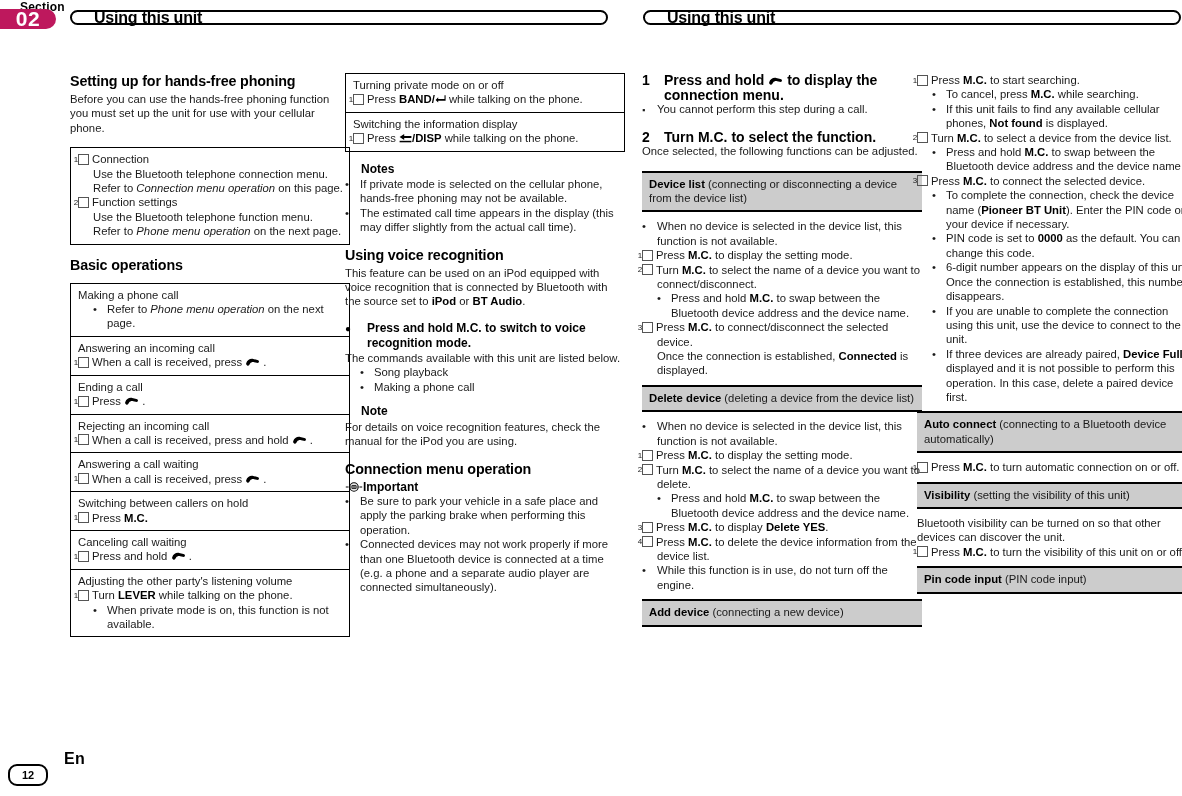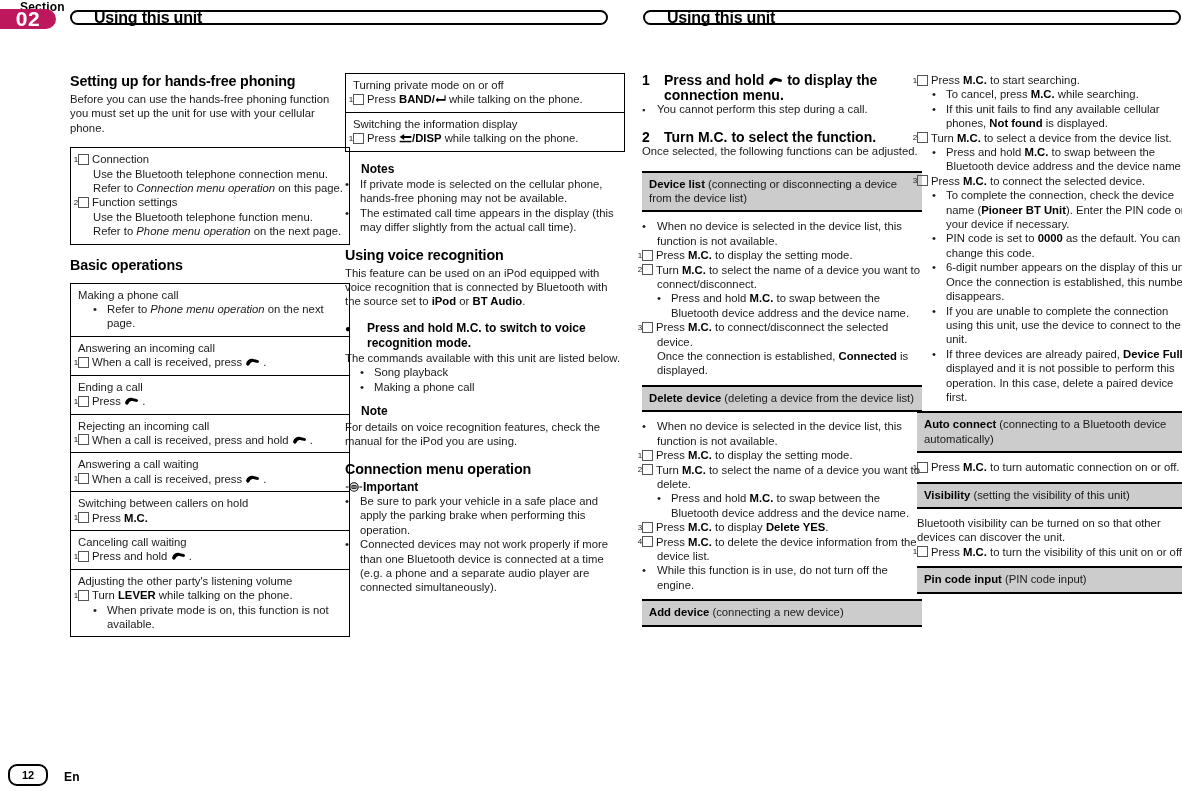--- a/index.html
+++ b/index.html
@@ -132,22 +132,22 @@
   svg{display:block;}
 
   
   .pagenum{
     position:absolute;left:8px;bottom:10px;
     width:36px;height:18px;border:2px solid #000;border-radius:9px;
     display:flex;align-items:center;justify-content:center;
     font-size:11px;font-weight:bold;
   }
   .lang{
-    position:absolute;left:64px;bottom:12px;
-    font-size:12px;font-weight:bold;letter-spacing:.3px;
+    position:absolute;left:64px;bottom:28px;
+    font-size:16px;font-weight:bold;letter-spacing:.3px;
   }
 </style>
 </head>
 <body>
 
 <div class="section-word">Section</div>
 <div class="section-tag">02</div>
 
 <div class="page-banner" id="banner-left">
   <span class="btitle">Using this unit</span>

